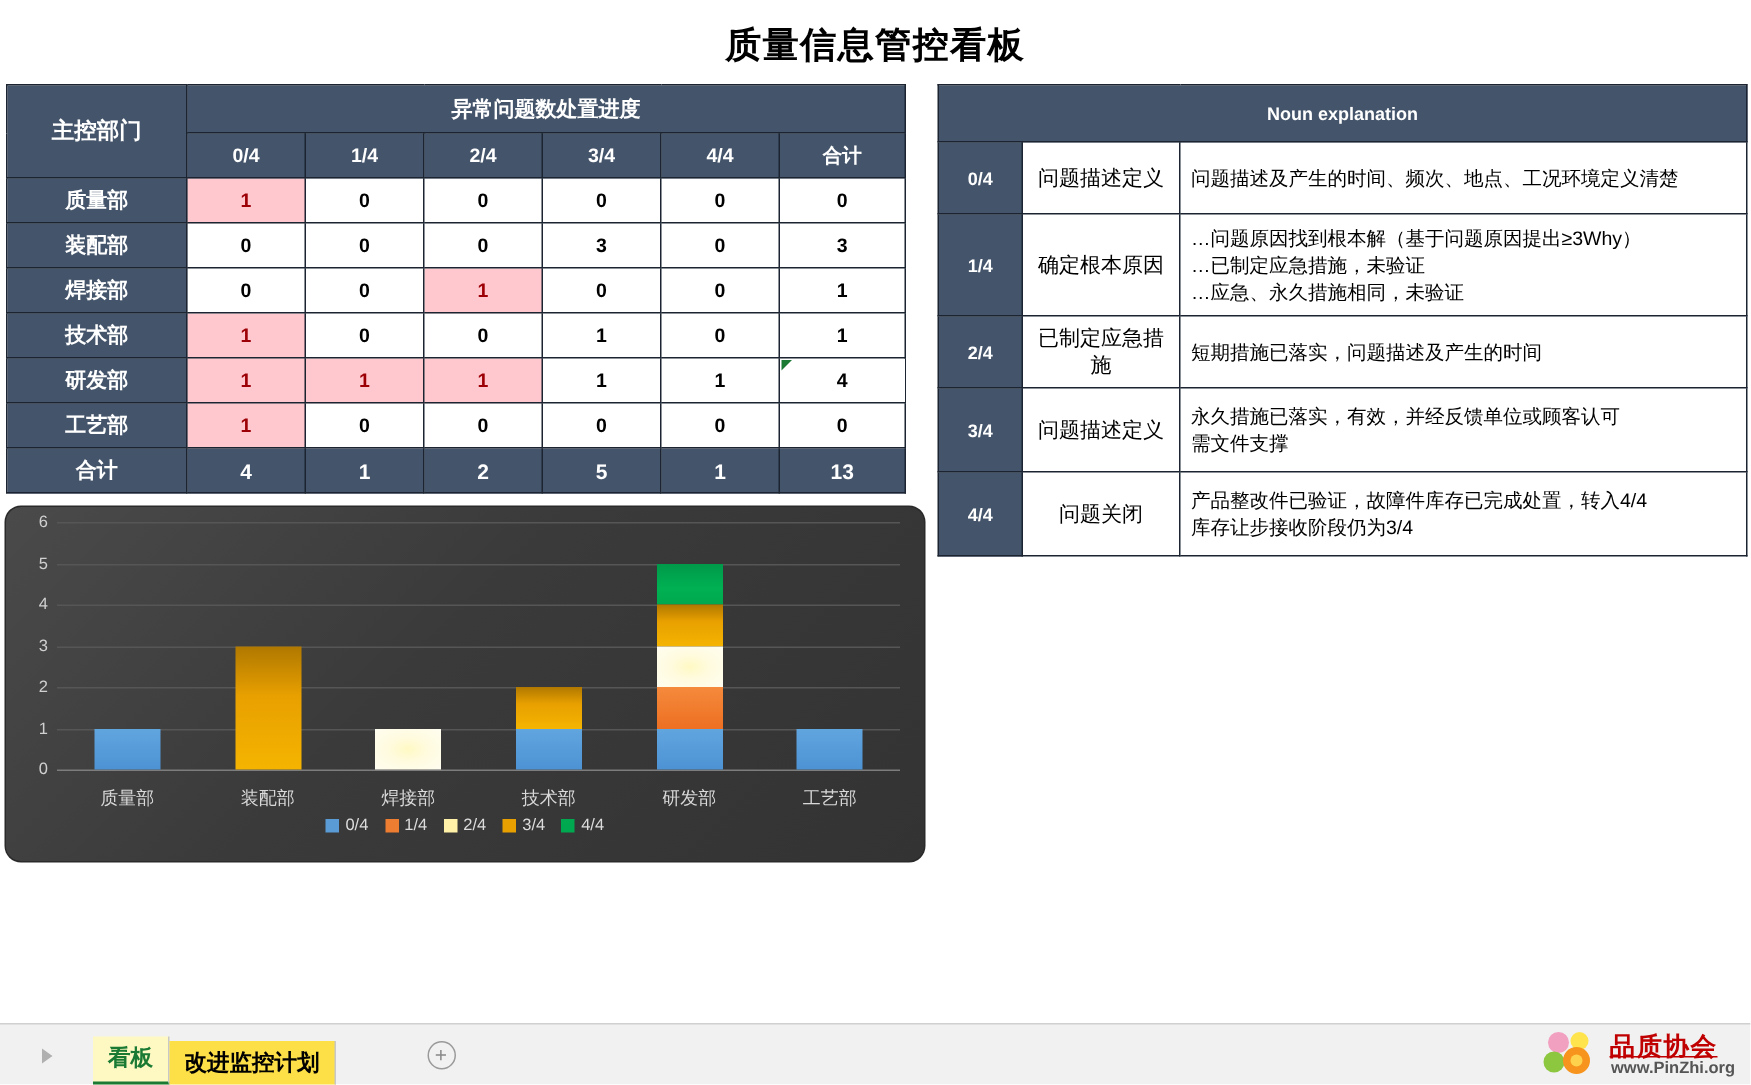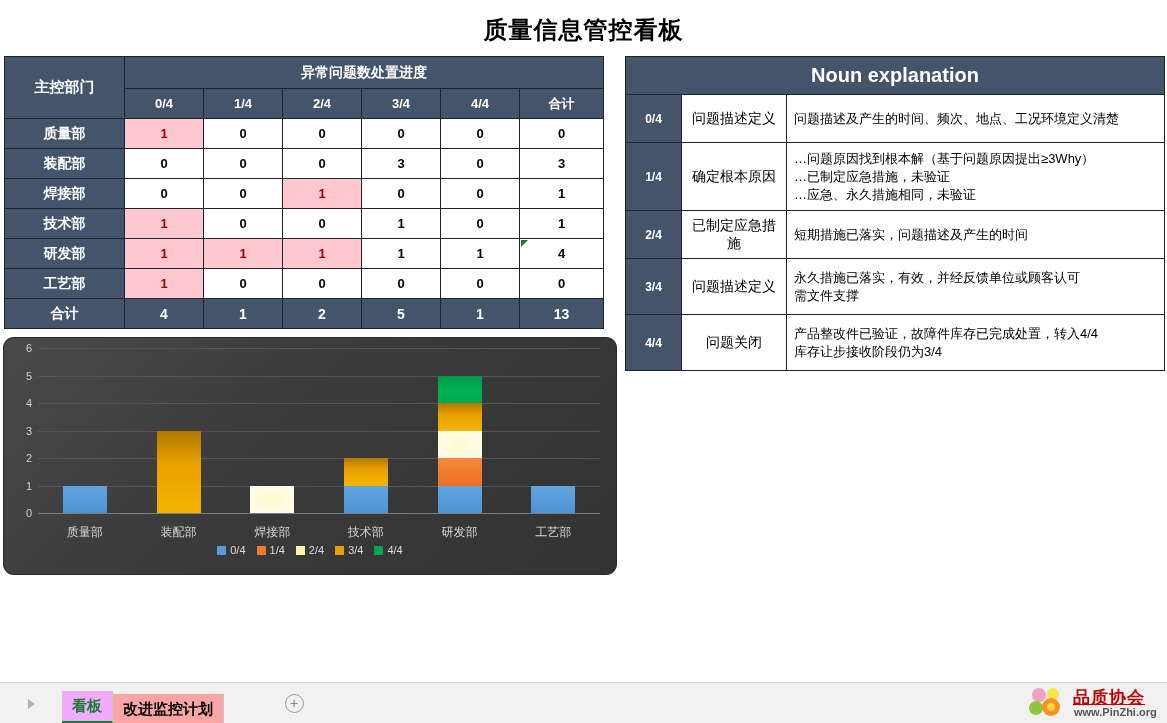--- a/index.html
+++ b/index.html
@@ -65,21 +65,21 @@
     table-layout: fixed;
   }
   .rtable td, .rtable th {
     border: 1px solid #1b2430;
     padding: 0;
     font-size: 13px;
   }
   .rtable .c-state { width: 56px; }
   .rtable .c-req   { width: 105px; }
   .rtable .c-exp   { width: 378px; }
-  .rtable .noun { height: 38px; font-size: 20px; margin-top: 27px; }
+  .rtable .noun { height: 38px; font-size: 12px; margin-top: 27px; }
   .rtable .subh { height: 33px; font-size: 14px; }
   .rtable .statecell {
     background:#44546A; color:#fff; font-weight:bold; text-align:center;
     font-size: 12px;
   }
   .rtable .reqcell {
     background:#fff; color:#000; text-align:center; font-size:14px;
     padding: 0 4px;
   }
   .rtable .expcell {
@@ -155,25 +155,25 @@
   }
   .tabs { position:absolute; left:62px; top:0; height:41px; display:flex; align-items:flex-end; }
   .tab {
     height: 30px; line-height: 30px;
     padding: 0 10px;
     font-size: 15px; font-weight: bold;
     border-right: 1px solid #c8c8c8;
     position: relative;
   }
   .tab-active {
-    background: #f0abfc; color: #1a7a34;
+    background: #fef9c3; color: #1a7a34;
     border-bottom: 3px solid #1a7a34;
     height: 33px; line-height: 30px;
   }
-  .tab-plain { background: #fca5a5; color: #000; }
+  .tab-plain { background: #fde047; color: #000; }
   .addsheet {
     position:absolute; left: 280px; top: 0; height: 41px;
     display:flex; align-items:center; justify-content:center; width: 28px;
   }
   .plus-circle {
     width: 19px; height: 19px; border-radius: 50%;
     border: 1px solid #9a9a9a; color:#8a8a8a;
     font-size: 14px; line-height: 17px; text-align:center;
   }
   .logo {

